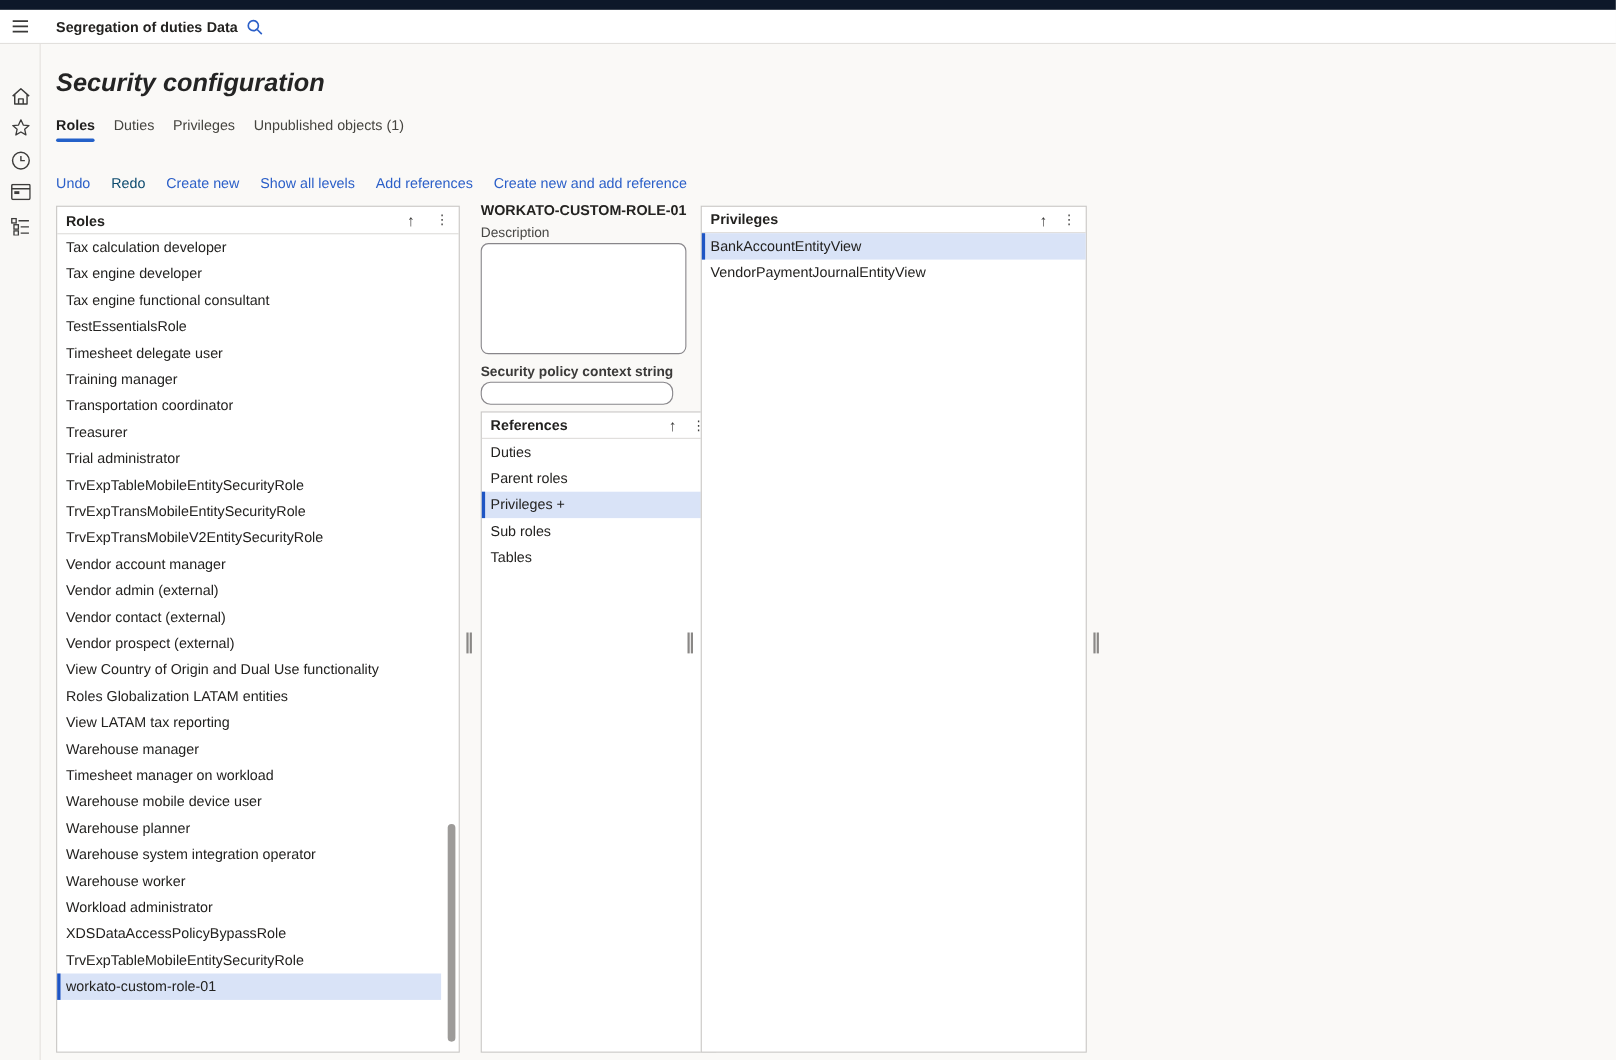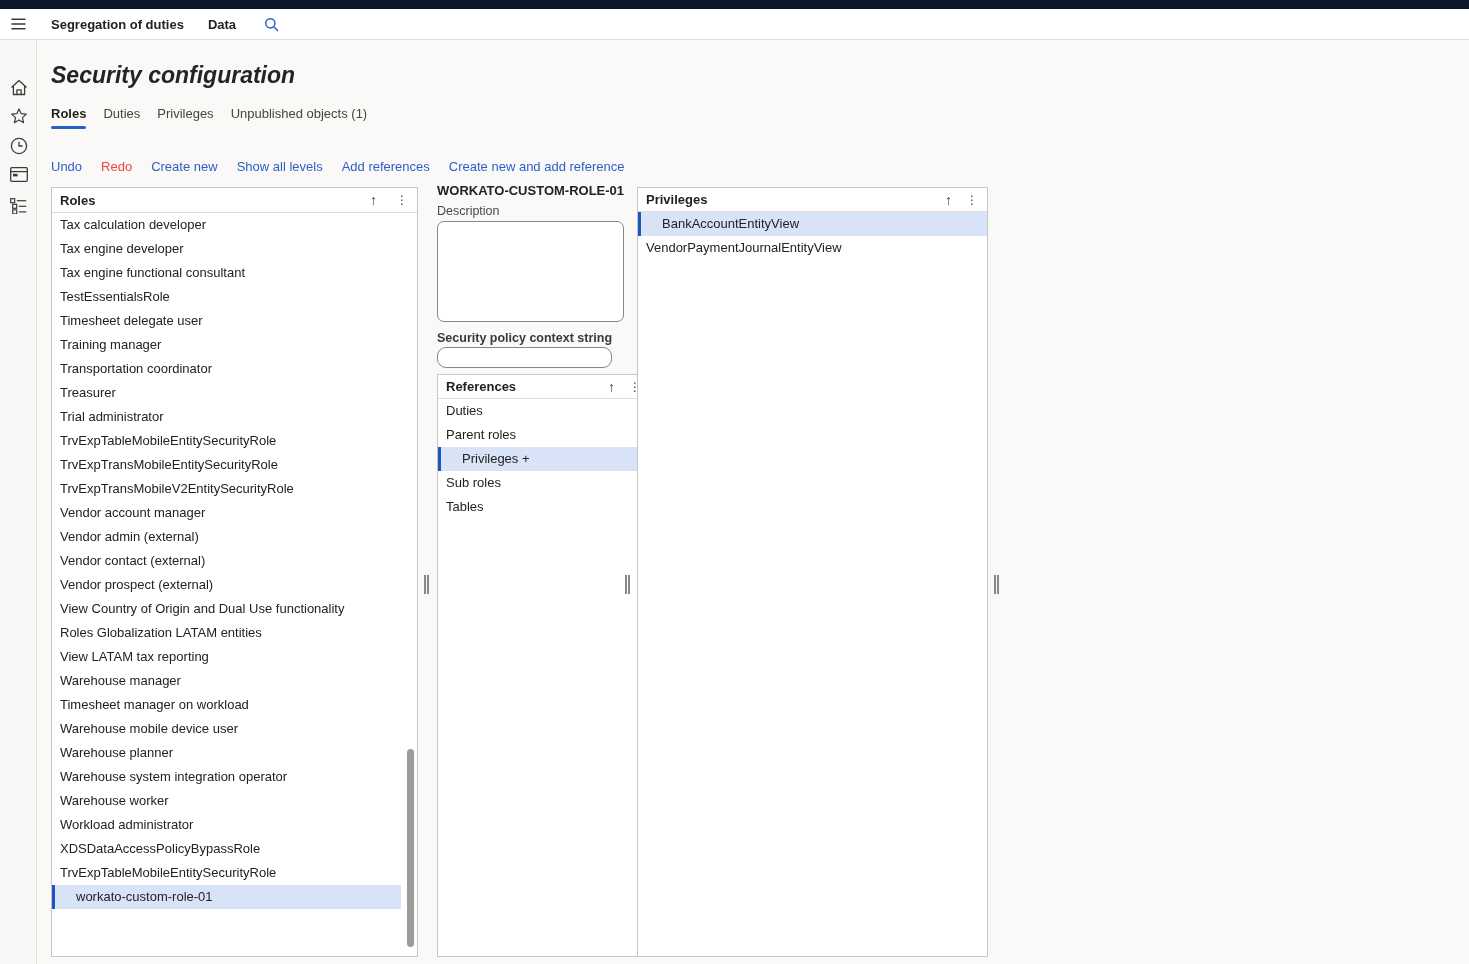--- a/index.html
+++ b/index.html
@@ -4,52 +4,52 @@
 <style>
   * { margin:0; padding:0; box-sizing:border-box; }
   html,body { width:1469px; height:964px; overflow:hidden; }
   body { font-family:"Liberation Sans","DejaVu Sans",sans-serif; background:#faf9f7; color:#232220; }
   #app { position:relative; width:1469px; height:964px; }
 
   .topstrip { position:absolute; left:0; top:0; width:1469px; height:9px; background:#0d1829; }
   .appbar { position:absolute; left:0; top:9px; width:1469px; height:31px; background:#ffffff;
             border-bottom:1px solid #e2e0dd; display:flex; align-items:center; }
   .hamburger { width:37px; display:flex; justify-content:center; cursor:pointer; }
-  .crumbs { display:flex; align-items:center; margin-left:14px; gap:24px; }
+  .crumbs { display:flex; align-items:center; margin-left:14px; gap:4px; }
   .crumb-primary { font-size:13px; font-weight:700; }
   .crumb-secondary { font-size:13px; font-weight:600; }
   .searchbtn { margin-left:4px; cursor:pointer; display:flex; align-items:center; }
 
   .sidebar { position:absolute; left:0; top:40px; width:37px; height:924px; background:#f9f8f6;
              border-right:1px solid #e4e2df; }
   .navicon { position:absolute; left:0; width:37px; display:flex; justify-content:center; cursor:pointer; }
 
   .page-title { position:absolute; left:51px; top:62px; font-size:23px; font-weight:600; color:#242424;font-style:italic; }
 
   .tabs { position:absolute; left:51px; top:106px; display:flex; gap:17px; }
   .tab { font-size:13px; color:#45443f; padding-bottom:8px; position:relative; cursor:pointer; }
   .tab.active { font-weight:600; color:#1f1e1d; }
   .tab.active::after { content:""; position:absolute; left:0; right:0; bottom:0; height:3px;
                        border-radius:2px; background:#2461c9; }
 
   .toolbar { position:absolute; left:51px; top:159px; display:flex; gap:19px;text-align:center; }
   .tool-link { font-size:13px; color:#2b5fc8; cursor:pointer; }
-  .tool-link.disabled { color:#ef4444; cursor:default; }
+  .tool-link.disabled { color:#0c4a6e; cursor:default; }
 
   .panel { position:absolute; background:#fff; border:1px solid #c8c6c4; }
   .panel-header { height:25px; display:flex; align-items:center; border-bottom:1px solid #dedcda;
                   padding:0 9px 0 8px; }
   .panel-title { font-size:13px; font-weight:700; flex:1 1 auto; }
   .hdr-icon { color:#3d3c3b; font-size:13px; cursor:pointer; }
   .hdr-sort { margin-right:19px; font-size:14px; line-height:1; }
   .hdr-more { letter-spacing:0; font-size:12px; }
 
   .row { height:24px; line-height:24px; font-size:13px; padding-left:8px; white-space:nowrap;
          overflow:hidden; cursor:pointer; color:#232220; }
-  .row.selected { background:#d9e3f7; border-left:3px solid #1e55c4; padding-left:21px; }
+  .row.selected { background:#d9e3f7; border-left:3px solid #1e55c4; padding-left:5px; }
   .roles-rows .row { margin-right:16px; }
   .roles-rows .row.selected { margin-right:16px; }
 
   #roles-panel { left:51px; top:187px; width:367px; height:770px; }
   .scroll-thumb { position:absolute; right:3px; top:561px; width:7px; height:198px;
                   background:#9d9b99; border-radius:4px; cursor:pointer; }
 
   .detail-title { position:absolute; left:437px; top:183px; font-size:13px; font-weight:700; }
   .field-label { position:absolute; left:437px; font-size:12.5px; color:#494846; }
   .field-label.strong { font-weight:600; color:#3b3a39; }

